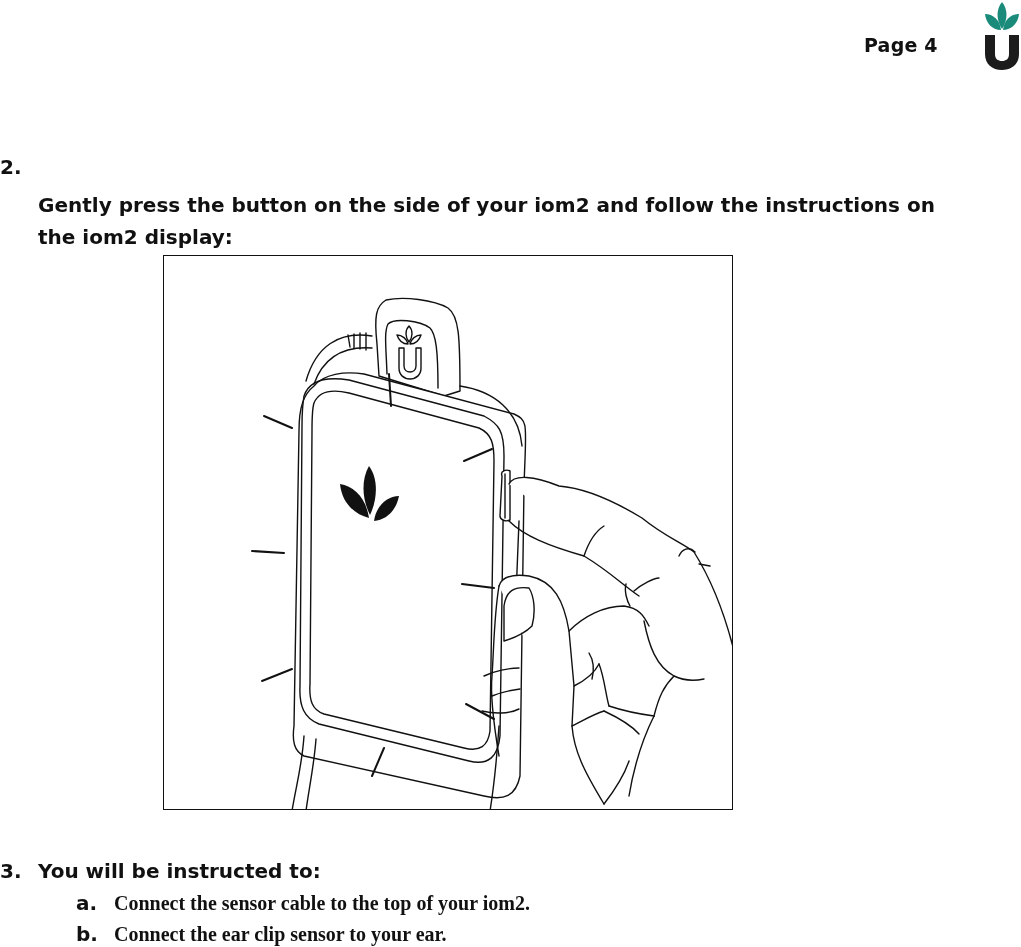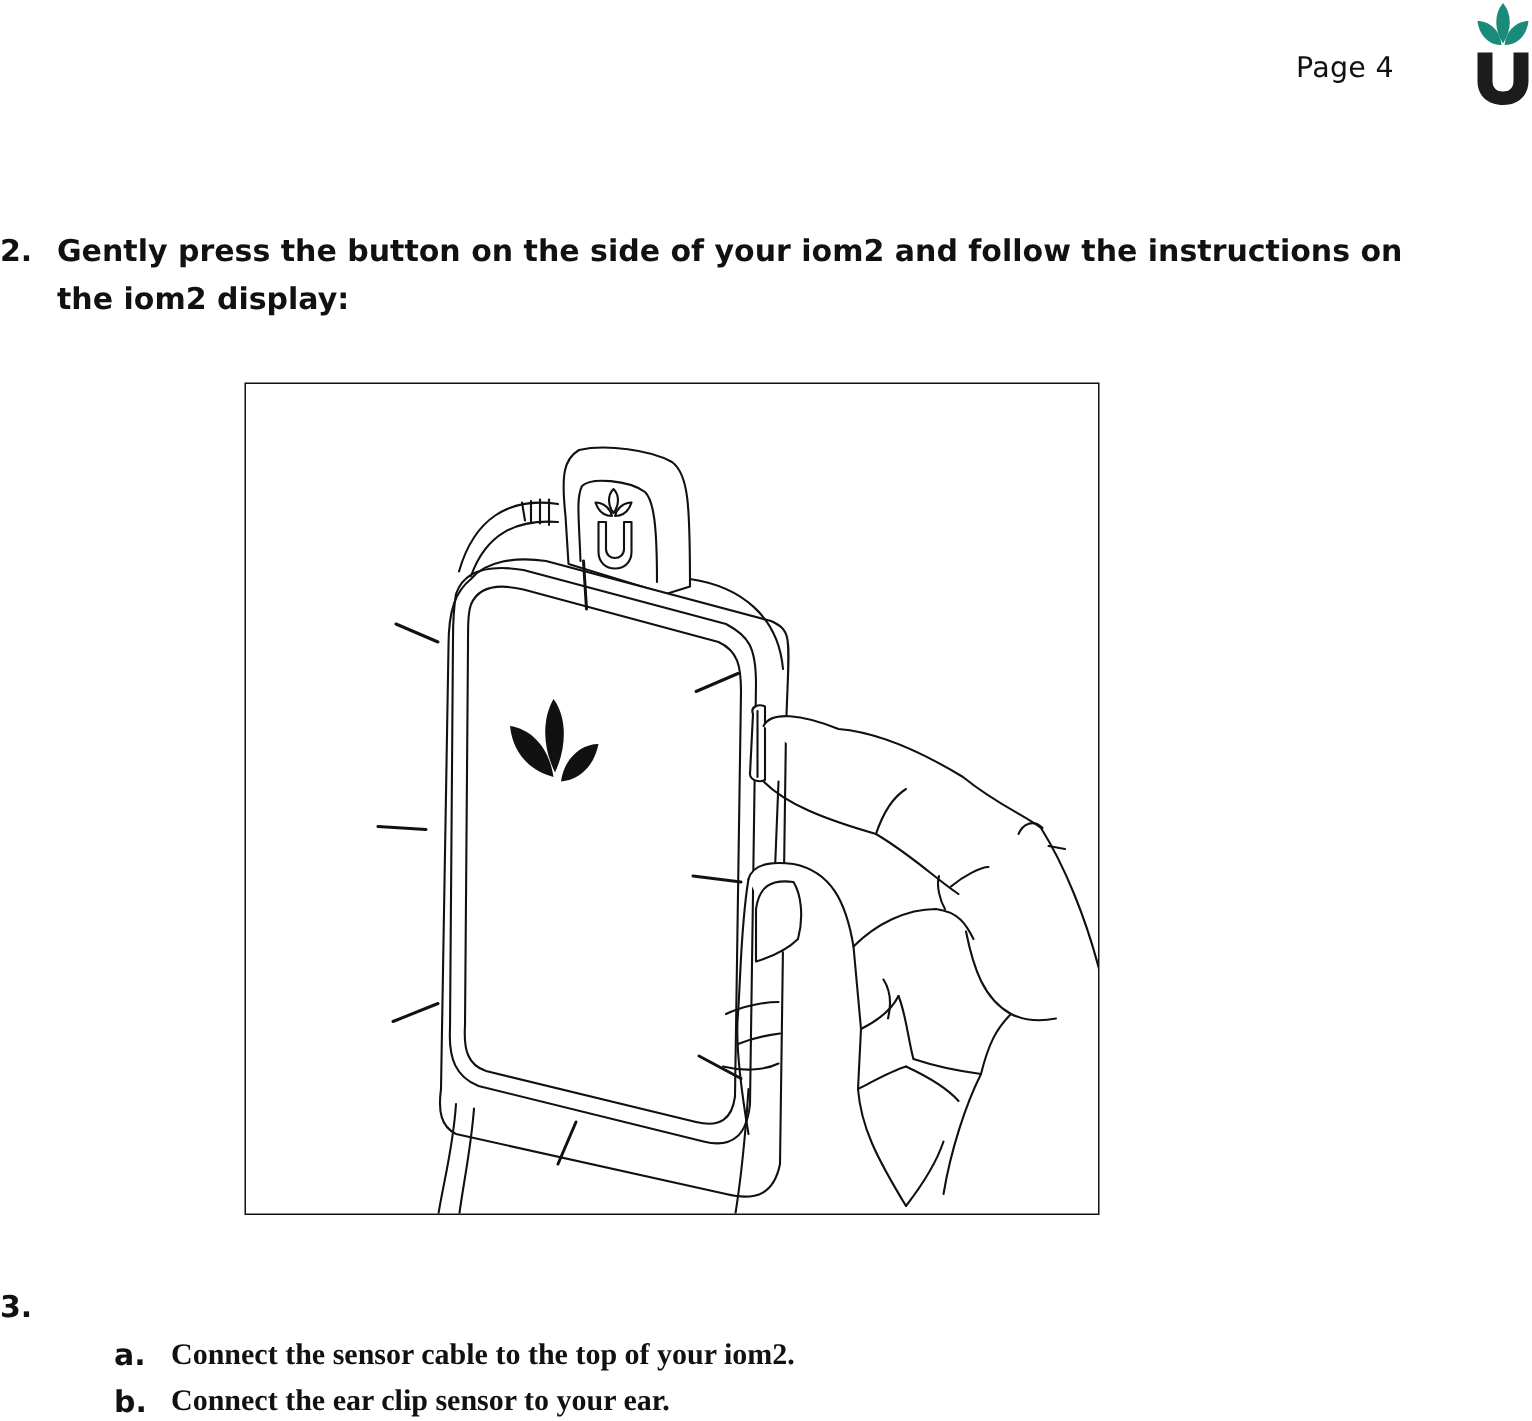--- a/index.html
+++ b/index.html
@@ -20,21 +20,21 @@
       top: 0;
       right: 0;
       width: 1021px;
       height: 80px;
     }
     .page-number {
       position: absolute;
       left: 864px;
       top: 34px;
       font-size: 19px;
-      font-weight: normal;
+      font-weight: bold;
       letter-spacing: 0.2px;
       color: #111111;
     }
     .logo {
       position: absolute;
       left: 982px;
       top: 0px;
       width: 40px;
       height: 72px;
     }
@@ -58,20 +58,21 @@
     }
     #step2 {
       left: 0;
       top: 151px;
       width: 1000px;
       height: 70px;
     }
     #step2 .text {
       width: 930px;
       white-space: normal;
+      margin-top: 38px;
     }
     .illustration {
       position: absolute;
       left: 163px;
       top: 255px;
       width: 570px;
       height: 555px;
       border: 1.5px solid #111;
       box-sizing: border-box;
       background: #fff;
@@ -207,20 +208,21 @@
     <path d="M408 470 C418 465 430 458 440 455"></path>
     <path d="M440 455 C455 462 468 470 475 478"></path>
     <path d="M490 460 C480 480 470 510 465 540"></path>
     <path d="M440 548 C450 535 460 520 465 505"></path>
     <path d="M425 397 C430 405 430 415 428 423"></path>
   </svg>
 </div>
 
 <div class="step" id="step3">
   <span class="num">3.</span>
+  <span class="text">You will be instructed to:</span>
 </div>
 
 <div class="substep" id="substep-a">
   <span class="letter">a.</span>
   <span class="subtext">Connect the sensor cable to the top of your iom2.</span>
 </div>
 
 <div class="substep" id="substep-b">
   <span class="letter">b.</span>
   <span class="subtext">Connect the ear clip sensor to your ear.</span>

